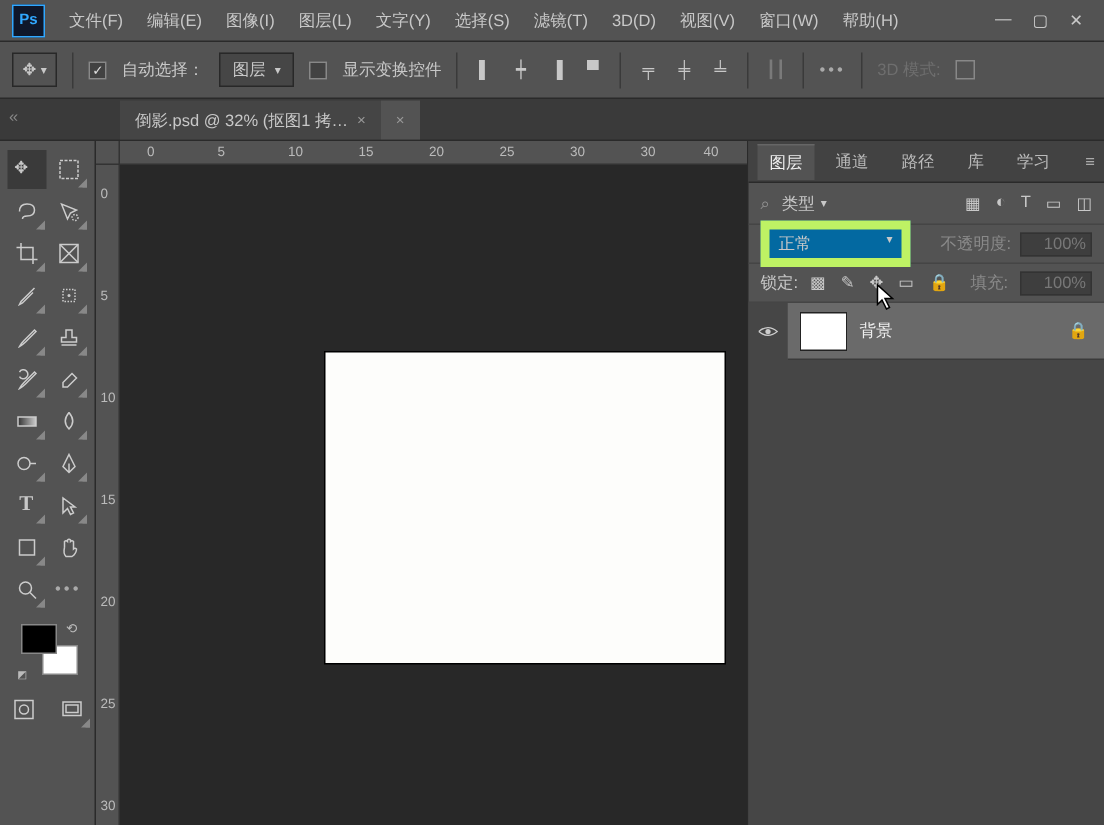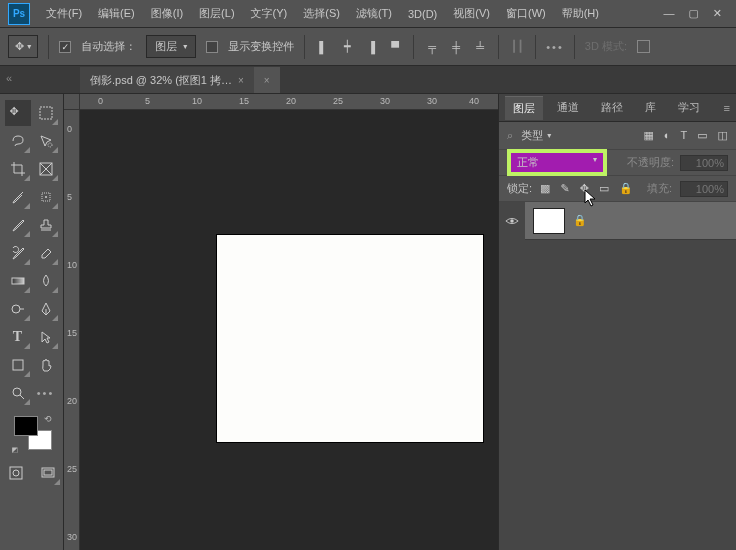--- a/index.html
+++ b/index.html
@@ -1,19 +1,19 @@
 <!DOCTYPE html>
 <html><head>
 <meta charset="utf-8">
 <style>
 *{margin:0;padding:0;box-sizing:border-box;font-family:"Microsoft YaHei",Arial,sans-serif;font-size:11px;color:#c8c8c8;user-select:none}
 body{background:#535353;width:736px;height:550px;overflow:hidden;position:relative}
 
 .menubar{height:28px;background:#535353;display:flex;align-items:center;border-bottom:1px solid #2a2a2a}
-.ps-logo{width:22px;height:22px;background:#0c4a6e;color:#31a8ff;display:flex;align-items:center;justify-content:center;margin:0 8px;font-weight:bold;font-size:10px;border:1px solid #31a8ff}
+.ps-logo{width:22px;height:22px;background:#0f172a;color:#31a8ff;display:flex;align-items:center;justify-content:center;margin:0 8px;font-weight:bold;font-size:10px;border:1px solid #31a8ff}
 .menu-item{padding:0 8px;height:28px;display:flex;align-items:center;cursor:default}
 .win-controls{margin-left:auto;display:flex;gap:14px;padding-right:14px;color:#999}
 
 .optbar{height:38px;background:#535353;display:flex;align-items:center;border-bottom:1px solid #2a2a2a;padding:0 8px;gap:10px}
 .move-icon-box{border:1px solid #282828;padding:4px 6px;display:flex;align-items:center;gap:3px}
 .chk{width:12px;height:12px;border:1px solid #888;display:inline-flex;align-items:center;justify-content:center;background:#424242}
 .chk.on::after{content:"✓";font-size:9px;color:#ddd}
 .dropdown{background:#464646;border:1px solid #282828;padding:3px 8px;display:flex;align-items:center;gap:6px}
 .vdiv{width:1px;height:24px;background:#3a3a3a}
 .align-group{display:flex;gap:8px;color:#7a7a7a}
@@ -52,21 +52,21 @@
 
 .panels{width:238px;background:#535353;border-left:1px solid #2a2a2a;display:flex;flex-direction:column}
 .panel-tabs{height:28px;background:#424242;display:flex;align-items:center;padding:0 6px;gap:6px;border-bottom:1px solid #2a2a2a}
 .ptab{padding:4px 8px;color:#bbb}
 .ptab.active{background:#535353;color:#eee;border-top:1px solid #666}
 .panel-menu{margin-left:auto;color:#aaa}
 .filter-row{height:28px;display:flex;align-items:center;padding:0 8px;gap:8px;border-bottom:1px solid #454545}
 .filter-dd{display:flex;align-items:center;gap:4px;color:#bbb}
 .filter-icons{margin-left:auto;display:flex;gap:10px;color:#8a8a8a}
 .blend-row{height:26px;display:flex;align-items:center;padding:0 8px;gap:6px;border-bottom:1px solid #454545}
-.blend-dd{background:#a21caf;border:4px solid #bef264;padding:2px 6px;flex:0 0 100px;display:flex;justify-content:space-between;color:#8a8a8a}
+.blend-dd{background:#0369a1;border:6px solid #bef264;padding:2px 6px;flex:0 0 100px;display:flex;justify-content:space-between;color:#8a8a8a}
 .opacity-lbl{margin-left:auto;color:#8a8a8a}
 .pct-box{width:48px;background:#3e3e3e;border:1px solid #333;padding:1px 3px;color:#777;text-align:right}
 .lock-row{height:26px;display:flex;align-items:center;padding:0 8px;gap:8px;border-bottom:1px solid #454545;color:#aaa}
 .lock-icons{display:flex;gap:10px;color:#aaa}
 .lock-row .fill-lbl{margin-left:auto;color:#8a8a8a}
 .layer-list{flex:1;background:#464646;overflow:auto}
 .layer{height:38px;display:flex;align-items:center;background:#6a6a6a;border-bottom:1px solid #3a3a3a;margin-left:26px}
 .layer-eye{position:absolute;width:26px;height:38px;display:flex;align-items:center;justify-content:center;background:#464646}
 .layer-row{position:relative}
 .thumb{width:32px;height:26px;background:#fff;border:1px solid #222;margin:0 8px}
@@ -361,20 +361,21 @@
     <div class="layer-list">
       <div class="layer-row">
         <div class="layer-eye">
           <svg width="14" height="14" viewBox="0 0 16 16">
               <path d="M1 8 Q8 2 15 8 Q8 14 1 8" stroke="#ccc" fill="none"></path>
               <circle cx="8" cy="8" r="2" fill="#ccc"></circle>
             </svg>
         </div>
         <div class="layer">
           <div class="thumb"></div>
+          <span class="layer-name">背景</span>
           <span class="layer-lock">🔒</span>
         </div>
       </div>
     </div>
   </div>
 </div>
 
 <svg class="cursor-img" width="16" height="20" viewBox="0 0 16 20">
   <path d="M1 1 L1 14 L4 11 L7 17 L9 16 L6 10 L11 10 Z" fill="#fff" stroke="#000"></path>
 </svg>

